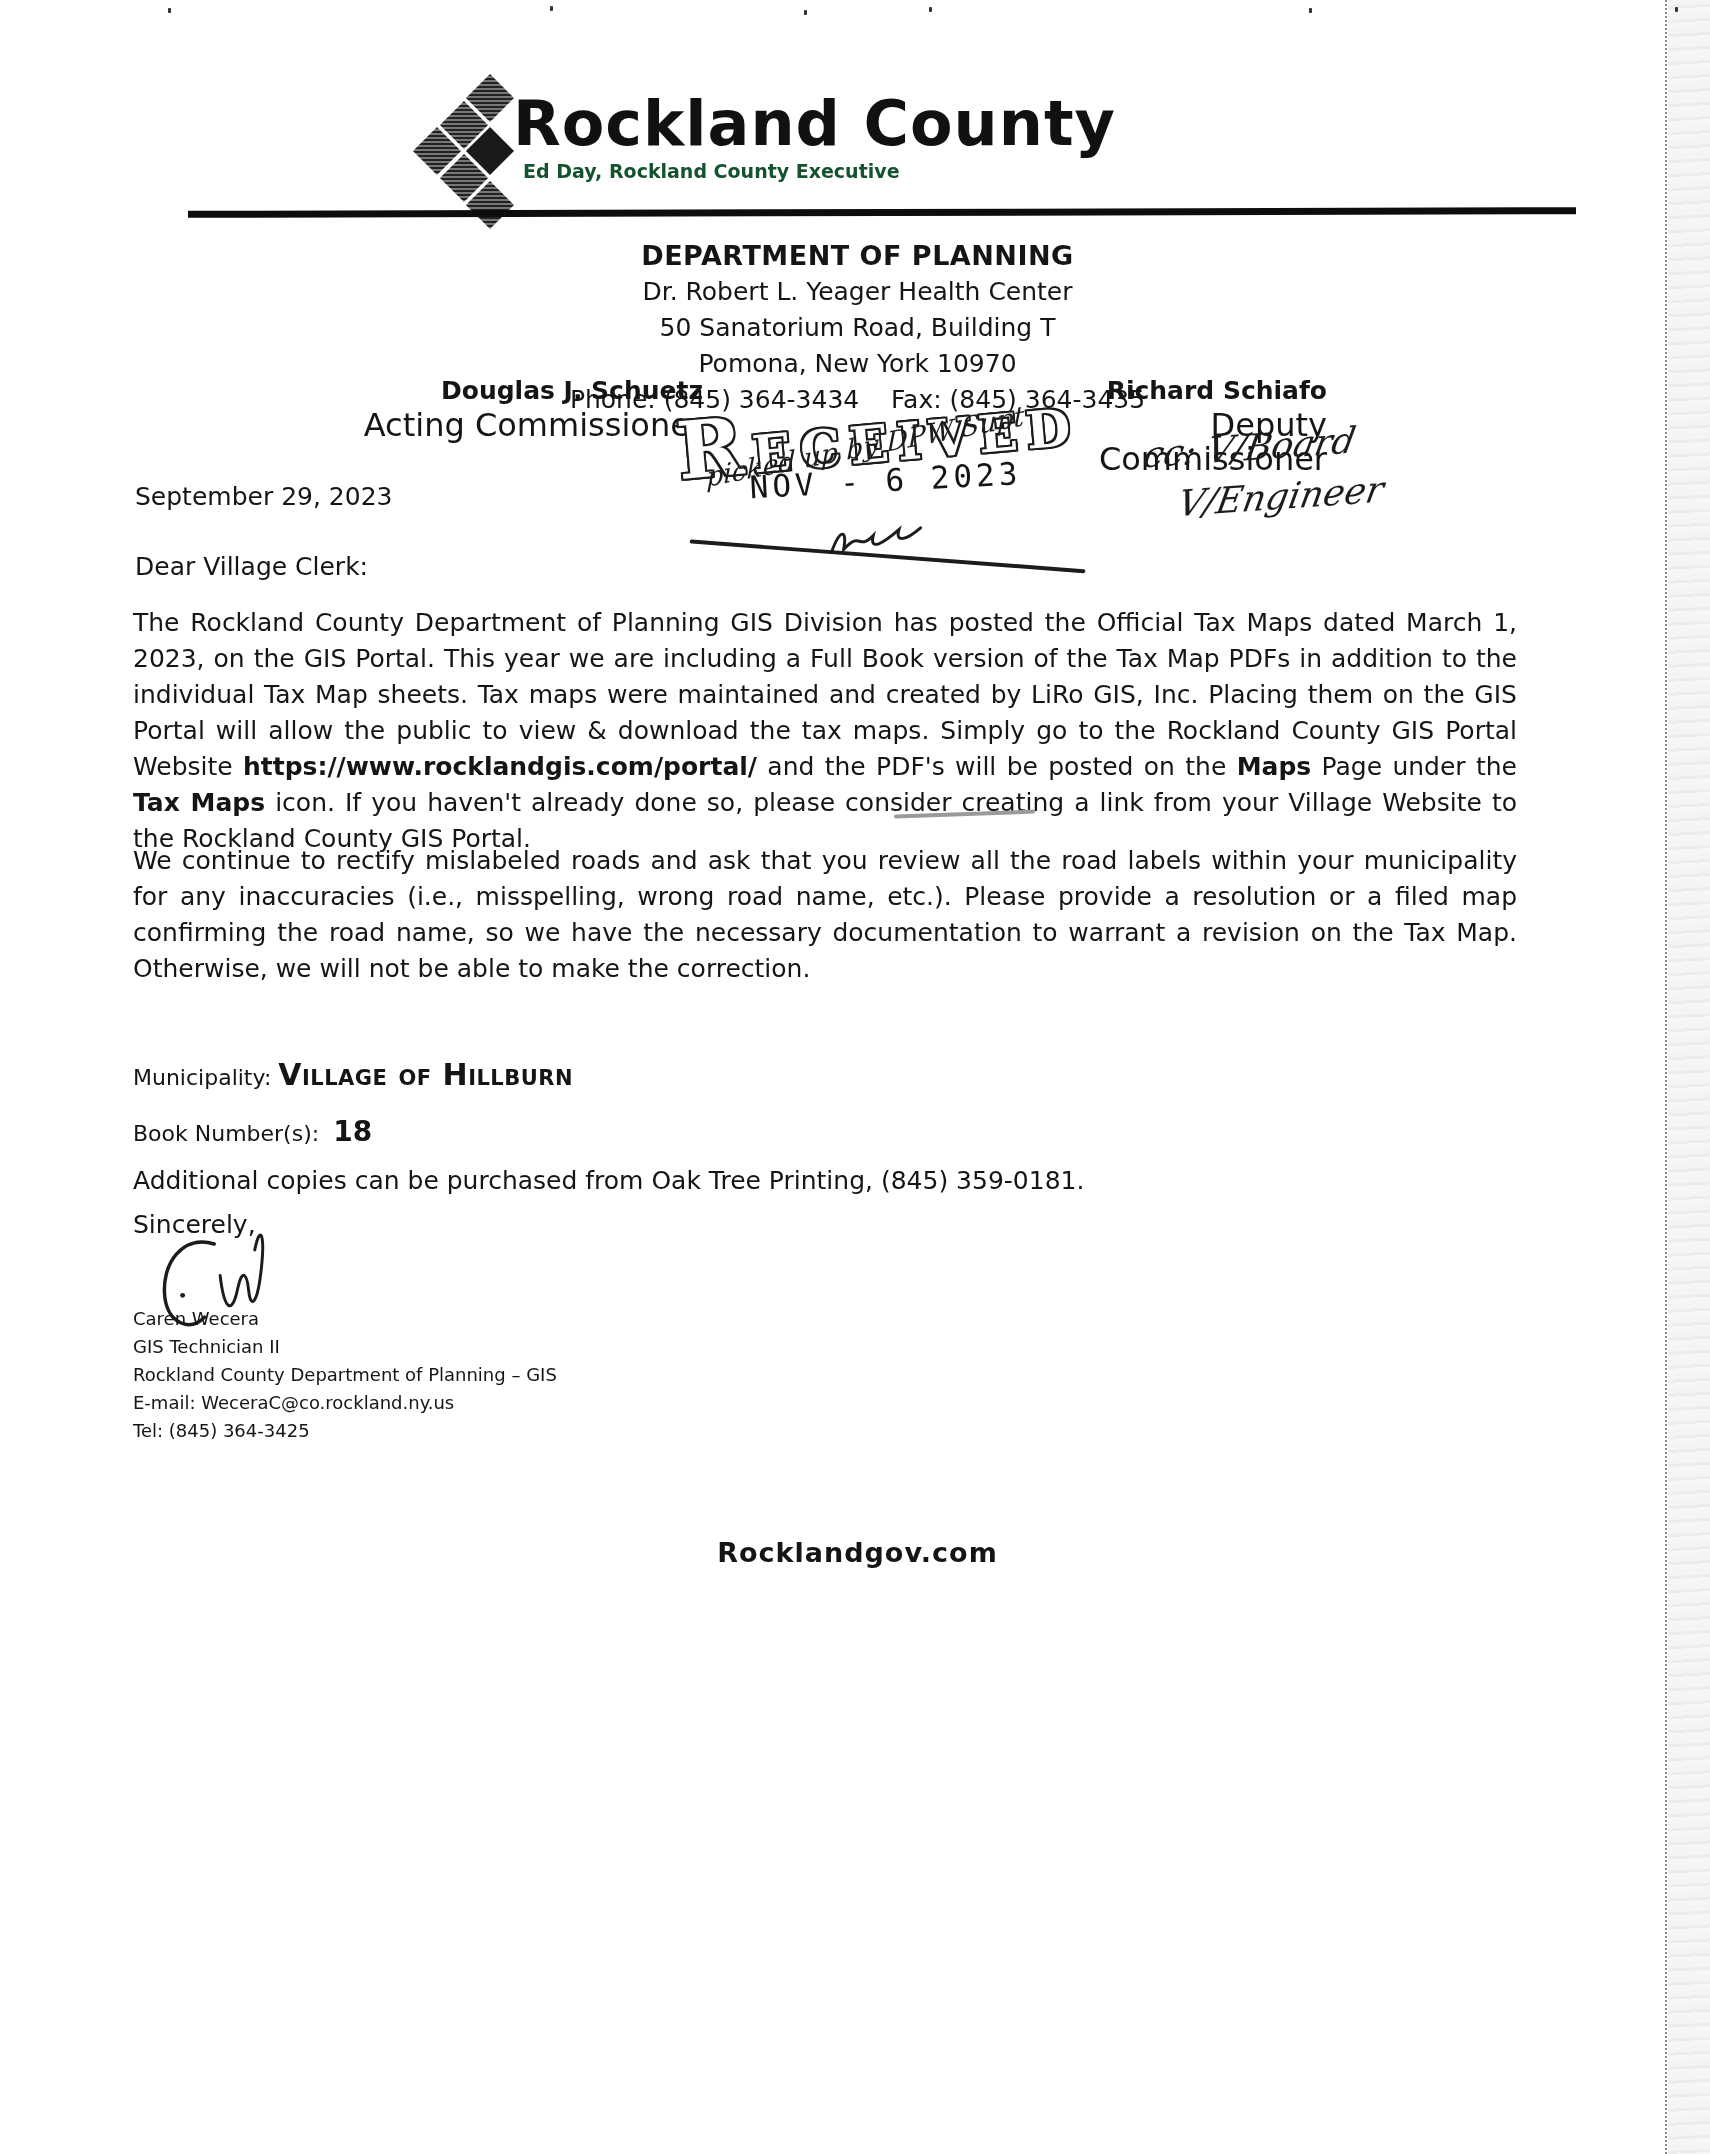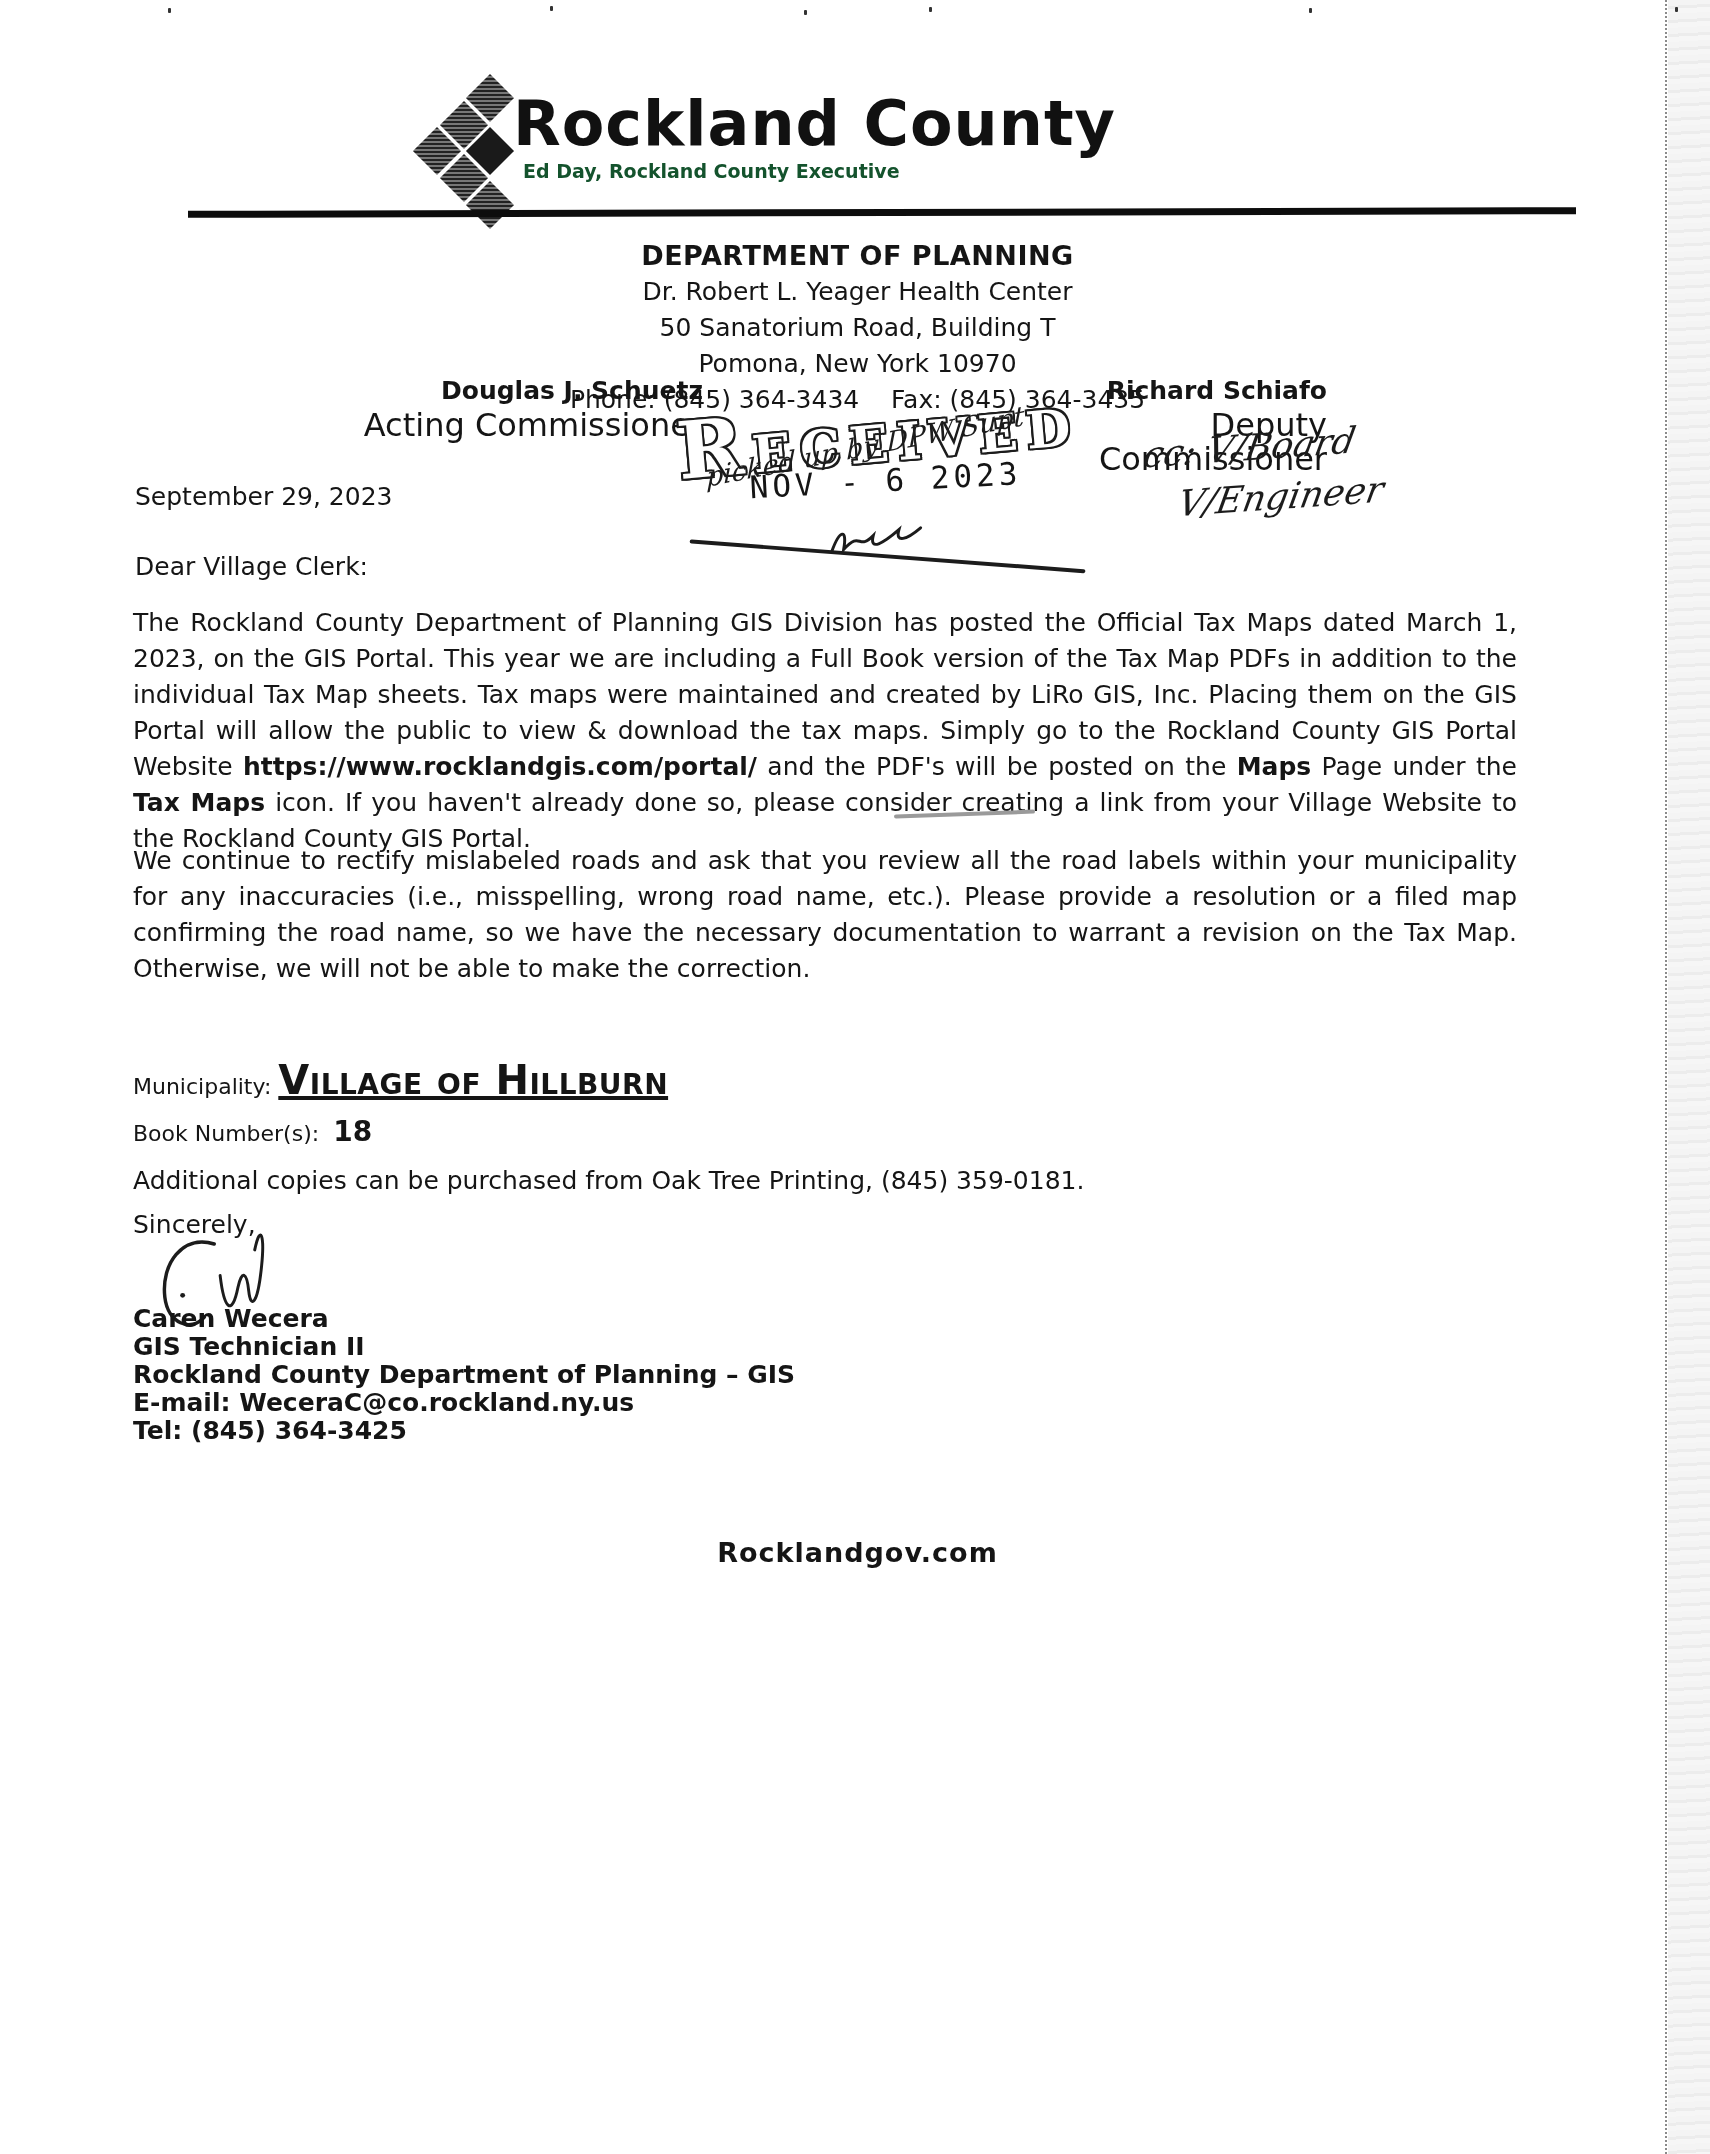--- a/index.html
+++ b/index.html
@@ -38,26 +38,26 @@
   .pencil-underline{left:894px;top:812px;width:141px;height:4px;background:#9a9a9a;transform:rotate(-2deg);border-radius:2px;}
   
   .date-line{left:135px;top:482px;font-size:25px;}
   .salutation{left:135px;top:552px;font-size:25px;}
   .para{left:133px;width:1384px;font-size:25px;line-height:36px;text-align:justify;}
   .p1{top:605px;}
   .p2{top:843px;}
   .p3{left:133px;top:1012px;font-size:25px;}
   .b{font-weight:bold;}
   .muni-line{left:133px;top:1057px;font-size:22px;}
-  .muni-value{font-size:40px;font-weight:bold;font-variant:small-caps;letter-spacing:0.5px;text-decoration:underline;}
+  .muni-value{font-size:30px;font-weight:bold;font-variant:small-caps;letter-spacing:0.5px;}
   .book-line{left:133px;top:1115px;font-size:22px;}
   .book-value{font-size:28px;font-weight:bold;}
   .copies-line{left:133px;top:1166px;font-size:25px;}
   .closing{left:133px;top:1210px;font-size:25px;}
-  .sig-block{left:133px;top:1305px;font-size:25px;line-height:28px;font-weight:bold;}
+  .sig-block{left:133px;top:1305px;font-size:18px;line-height:28px;}
   .footer-site{left:0;top:1537px;width:1715px;text-align:center;font-size:27px;font-weight:bold;letter-spacing:1px;}
   
   .edge-strip{left:1668px;top:0;width:43px;height:2154px;
     background:repeating-linear-gradient(177deg,#f4f4f4 0 6px,#ececec 6px 9px,#f6f6f6 9px 14px);}
   .edge-dots{left:1665px;top:0;width:0;height:2154px;border-left:2px dotted #8a8a8a;}
   .speck{width:3px;height:5px;background:#333;border-radius:1px;}
   svg{display:block;}
 </style>
 </head>
 <body>

